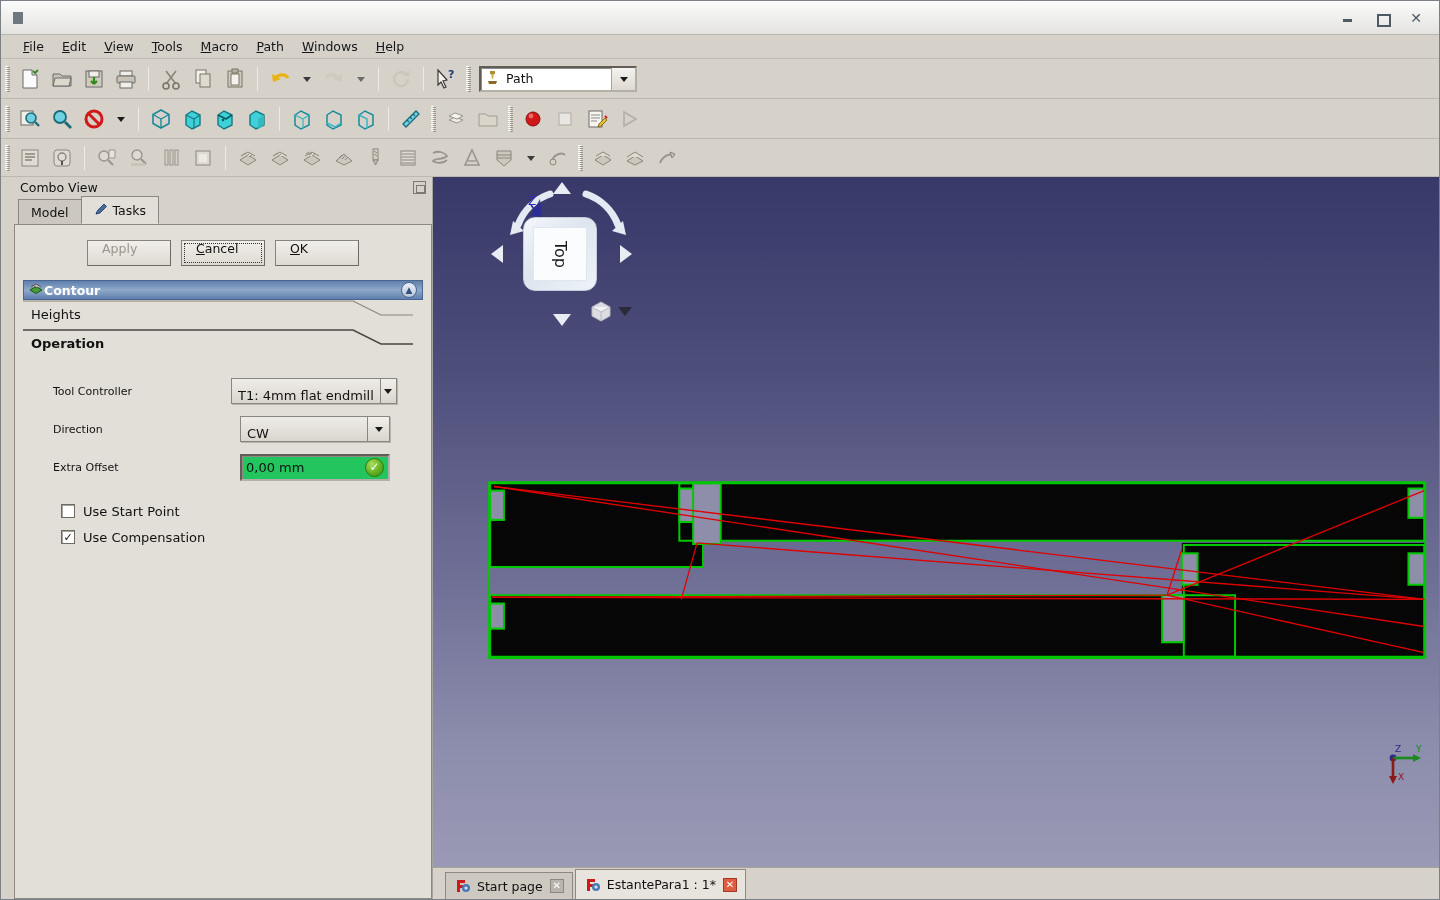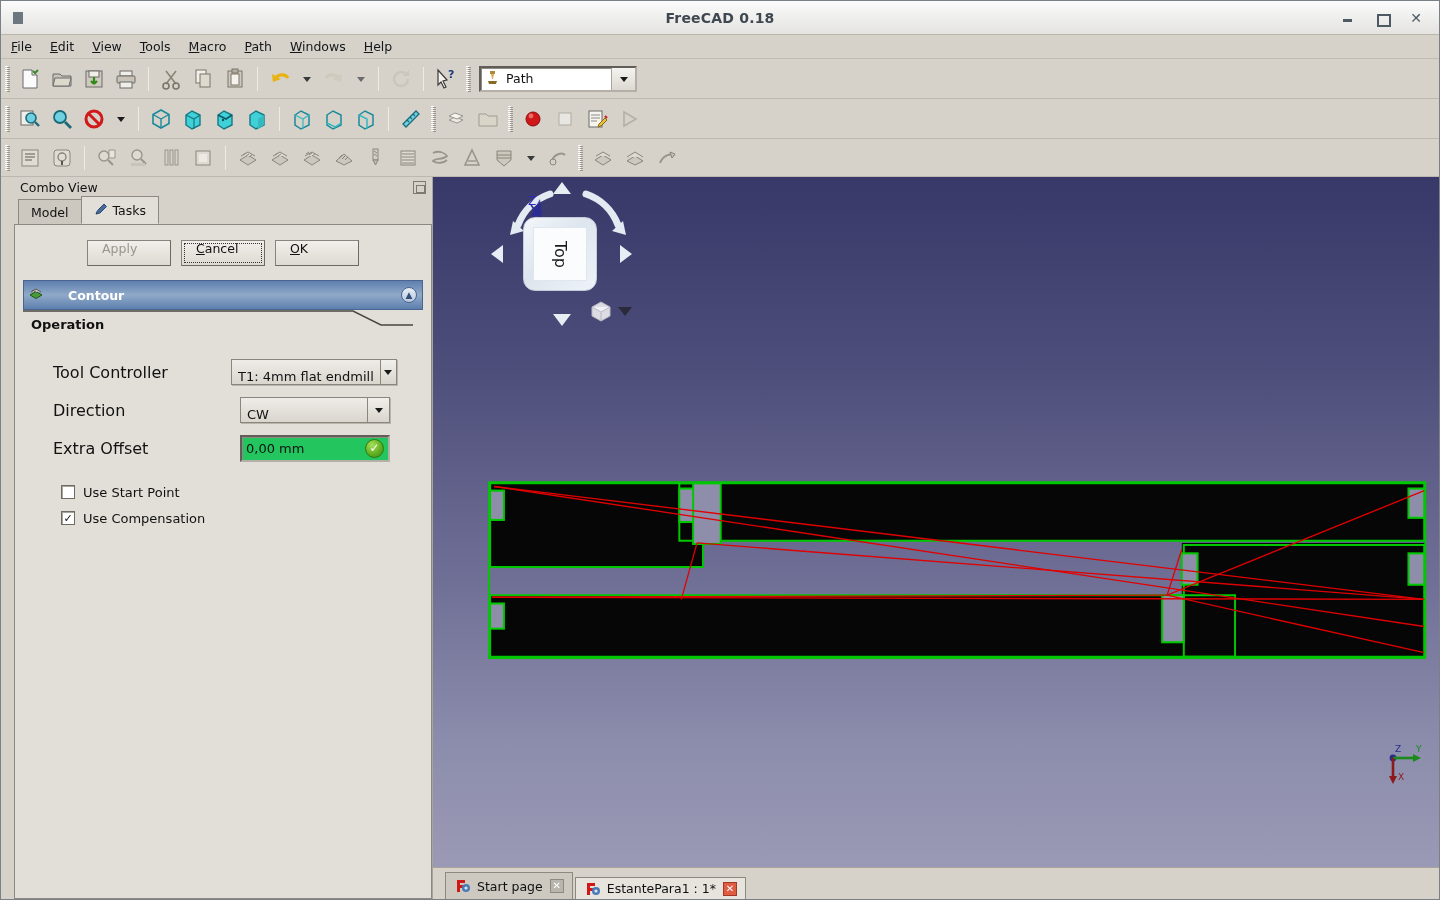--- a/index.html
+++ b/index.html
@@ -51,21 +51,21 @@
   .tb-close {
     color: #4d5a64; font-size: 14px; line-height: 12px;
     text-align: center; font-weight: bold;
   }
 
   
   .menubar {
     height: 24px; flex: 0 0 24px;
     background: #d6d2ca;
     border-bottom: 1px solid #c0bcb4;
-    display: flex; align-items: center; padding-left: 1px;
+    display: flex; align-items: center; padding-left: 13px;
   }
   .menu-item {
     padding: 3px 9px; font-size: 12.5px; color: #14161a; cursor: default;
   }
   .menu-item u { text-decoration: underline; }
 
   
   .toolbar {
     background: #d6d2ca;
     display: flex; align-items: center;
@@ -168,21 +168,21 @@
     background: linear-gradient(to bottom,#f1efeb,#dedad2);
     border: 1px solid #88837b;
     border-right-color: #6e6a63; border-bottom-color: #6e6a63;
     cursor: default;
   }
   .qbtn.disabled { color: #9a958d; }
   .qbtn.focus { outline: 1px dotted #333; outline-offset: -4px; }
   .qbtn u { text-decoration: underline; }
 
   .group-header {
-    height: 30px; display: flex; align-items: center; gap: 24px;
+    height: 20px; display: flex; align-items: center; gap: 0;
     padding: 0 5px; color: #fff; font-weight: bold; font-size: 12.5px;
     background: linear-gradient(to bottom, #5e7fae 0%, #8fa9c8 50%, #5e7fae 100%);
     border: 1px solid #4a6690;
     cursor: default;
   }
   .group-header .collapse {
     margin-left: auto; width: 16px; height: 16px; border-radius: 50%;
     background: linear-gradient(to bottom,#e8eef6,#b8c8dc);
     border: 1px solid #4a6690;
     display: flex; align-items: center; justify-content: center;
@@ -193,21 +193,21 @@
     position: relative; height: 29px;
     display: flex; align-items: center;
     padding-left: 8px; font-size: 13px; color: #111;
     cursor: default;
   }
   .sub-header.bold { font-weight: bold; }
   .sub-header svg { position: absolute; left: 0; top: 0; }
 
   .form { padding: 14px 0 0 0; }
   .frow { display: flex; align-items: center; height: 38px; padding-left: 30px; }
-  .flabel { font-size: 16px; color: #111; }
+  .flabel { font-size: 11px; color: #111; }
   .combo {
     height: 26px; background: linear-gradient(to bottom,#eeece8,#dad6ce);
     border: 1px solid #8a857d;
     display: flex; align-items: flex-end;
     font-size: 13px; color: #111; cursor: default;
     box-shadow: 1px 1px 0 #b9b5ad;
   }
   .combo .cval { flex: 1; padding: 0 6px; white-space: nowrap; }
   .combo .carrow {
     width: 22px; height: 100%; border-left: 1px solid #8a857d;
@@ -278,21 +278,21 @@
     background: #d6d2ca; display: flex; align-items: flex-end;
     padding-left: 12px; border-top: 1px solid #a9a49b;
   }
   .mtab {
     height: 27px; padding: 0 8px 0 10px;
     display: flex; align-items: center; gap: 7px;
     font-size: 12.5px; color: #111;
     background: #cdc9c1; border: 1px solid #8d8880;
     border-bottom: none; margin-right: 2px; cursor: default;
   }
-  .mtab.active { background: #e7e4de; height: 22px; font-weight: normal; justify-content: space-between; }
+  .mtab.active { background: #e7e4de; height: 30px; font-weight: normal; justify-content: space-between; }
   .mtab .fcicon { width: 14px; height: 14px; position: relative; }
   .tab-close {
     width: 14px; height: 14px; font-size: 10px; line-height: 12px;
     text-align: center; color: #fff; font-weight: bold;
     background: #b9b5ad; border: 1px solid #8d8880;
   }
   .tab-close.red { background: #e05c43; border-color: #a03a26; }
 
   
   .statusbar {
@@ -312,21 +312,20 @@
     background-image: repeating-linear-gradient(135deg, #9b968d 0 1px, transparent 1px 4px);
   }
 </style>
 </head>
 <body>
 
 <div id="app">
 
   <div class="titlebar">
     <div class="tb-appicon"></div>
-    <div class="tb-title">FreeCAD 0.18</div>
     <div class="tb-btns">
       <div class="tb-btn tb-min"></div>
       <div class="tb-btn tb-max"></div>
       <div class="tb-btn tb-close">✕</div>
     </div>
   </div>
 
   <div class="menubar">
     <div class="menu-item"><u>F</u>ile</div>
     <div class="menu-item"><u>E</u>dit</div>
@@ -729,20 +728,26 @@
                 <path d="M1 9l6-3.5L13 9l-6 3.5z" fill="#4a9a3a" stroke="#1a5a10"></path>
                 <path d="M2 6l5-3 5 3" fill="#cfcabd" stroke="#555"></path>
                 <path d="M3 5l2-1M5 6l2-1M7 7l2-1" stroke="#555"></path>
               </svg>
           </span>
           <span>Contour</span>
           <span class="collapse">▲</span>
         </div>
 
 
+        <div class="sub-header">
+          <svg width="390" height="29" viewBox="0 0 390 29">
+              <path d="M0 1h330l28 14h32" stroke="#8a857c" stroke-width="1.2" fill="none"></path>
+            </svg>
+          <span>Heights</span>
+        </div>
 
         <div class="sub-header bold">
           <svg width="390" height="29" viewBox="0 0 390 29">
               <path d="M0 1h330l28 14h32" stroke="#4a4640" stroke-width="1.4" fill="none"></path>
             </svg>
           <span>Operation</span>
         </div>
 
         <div class="form">
           <div class="frow">

